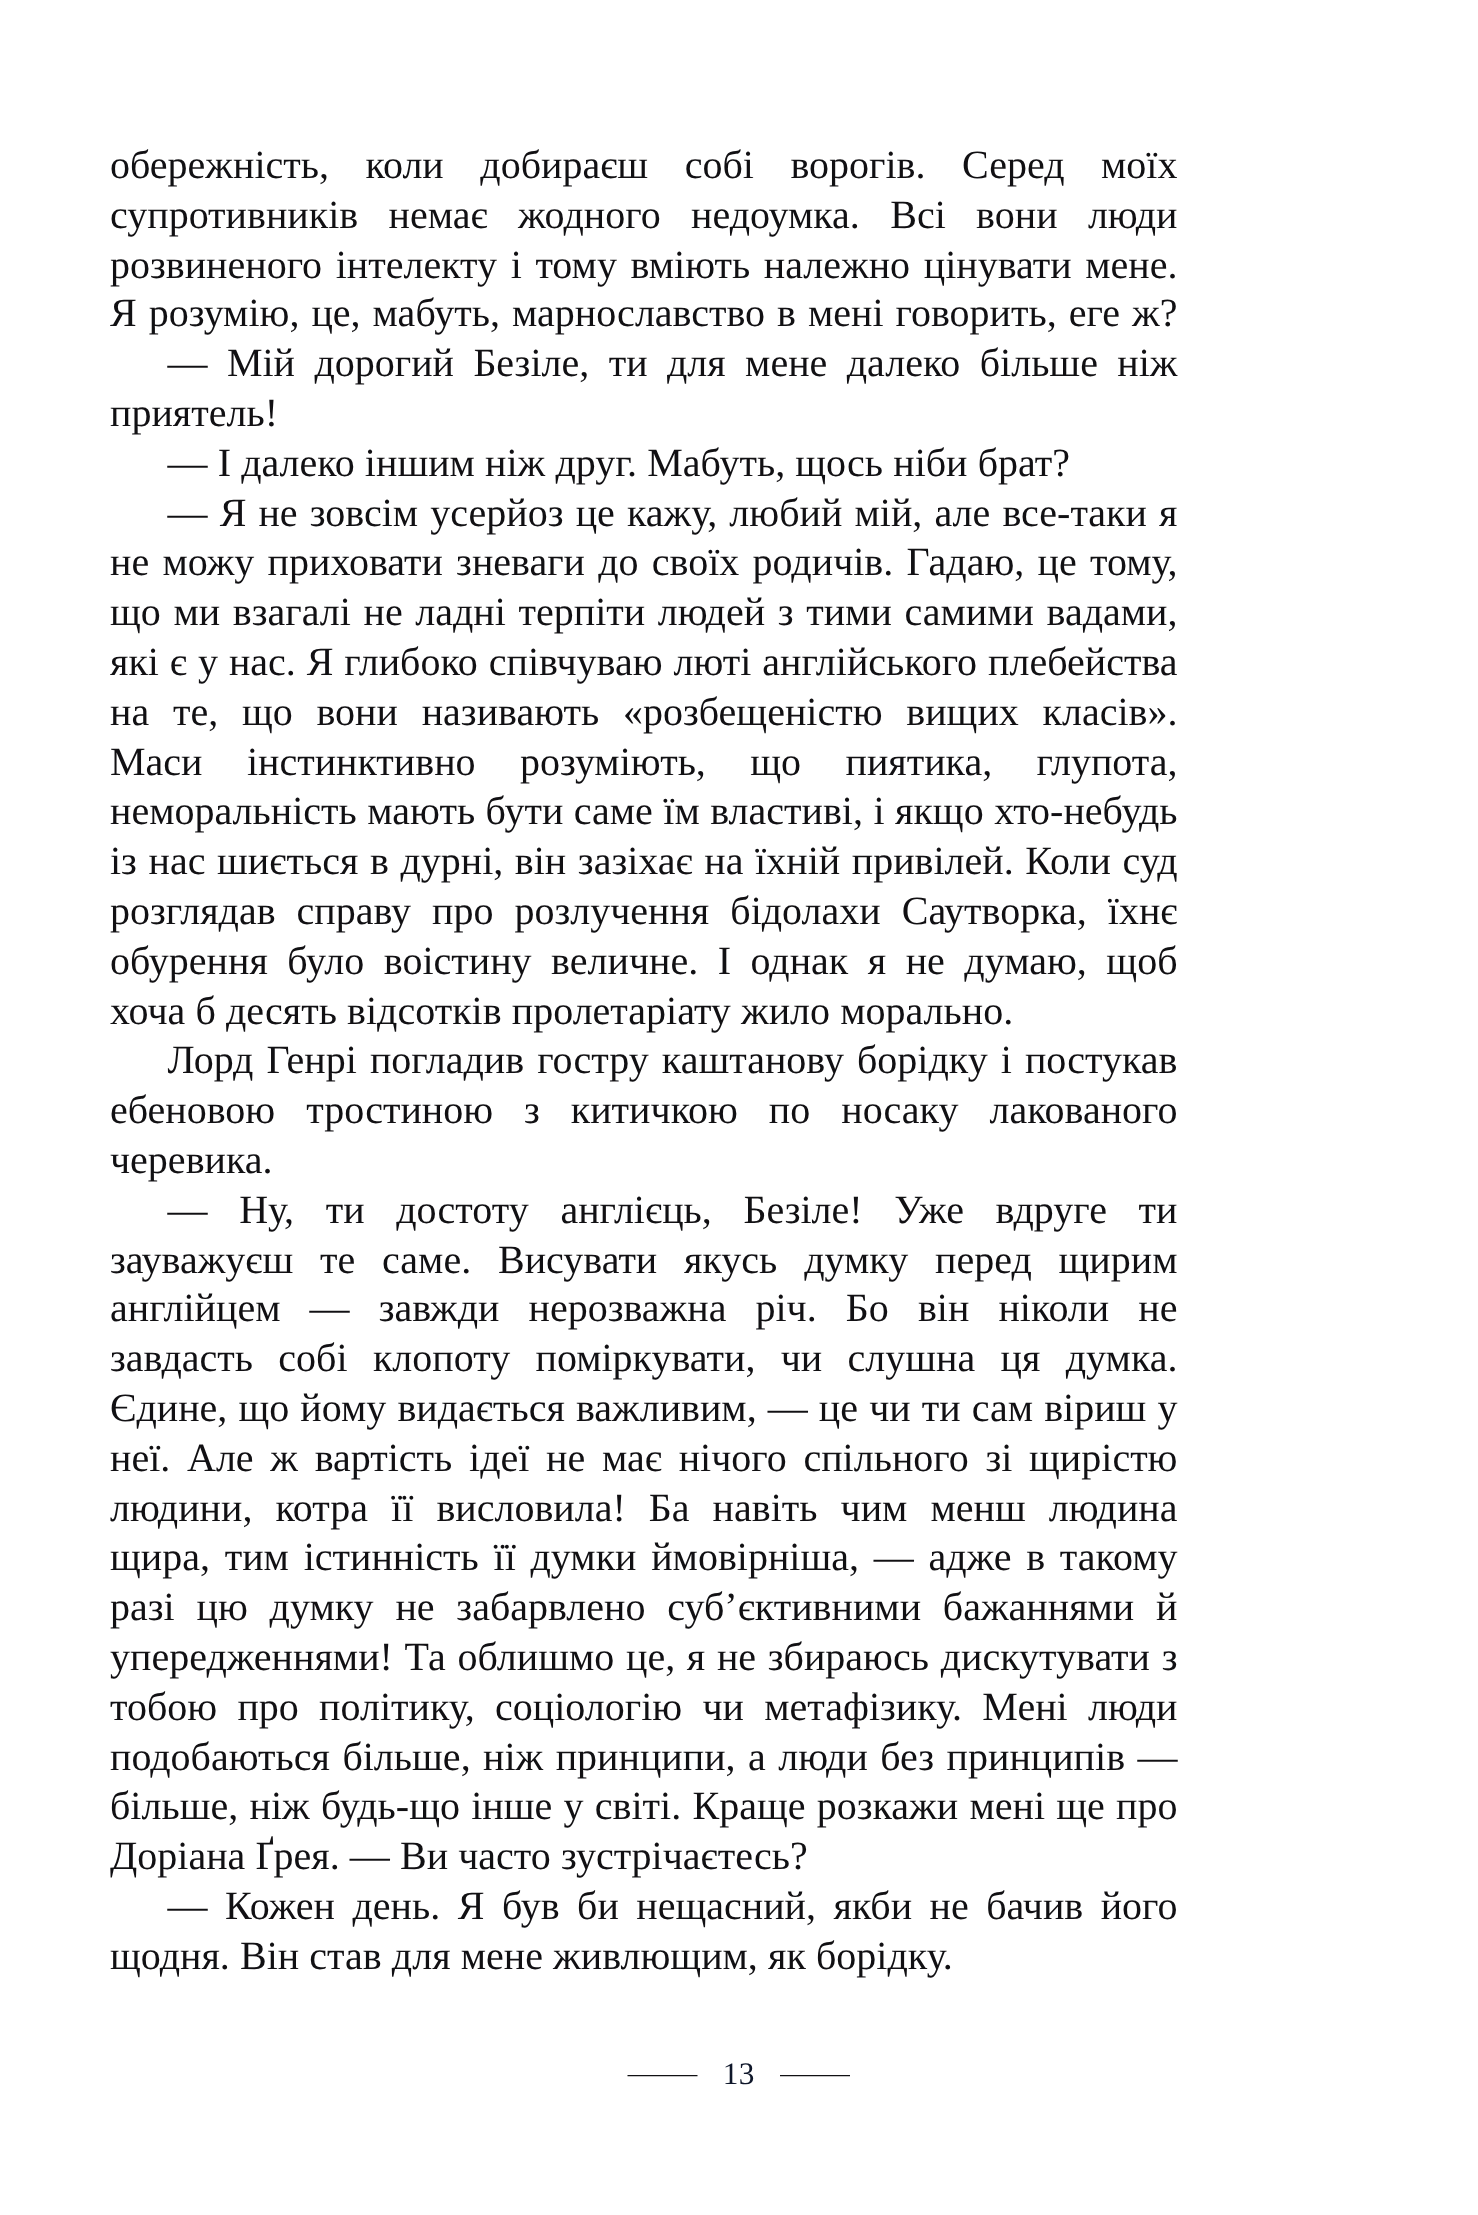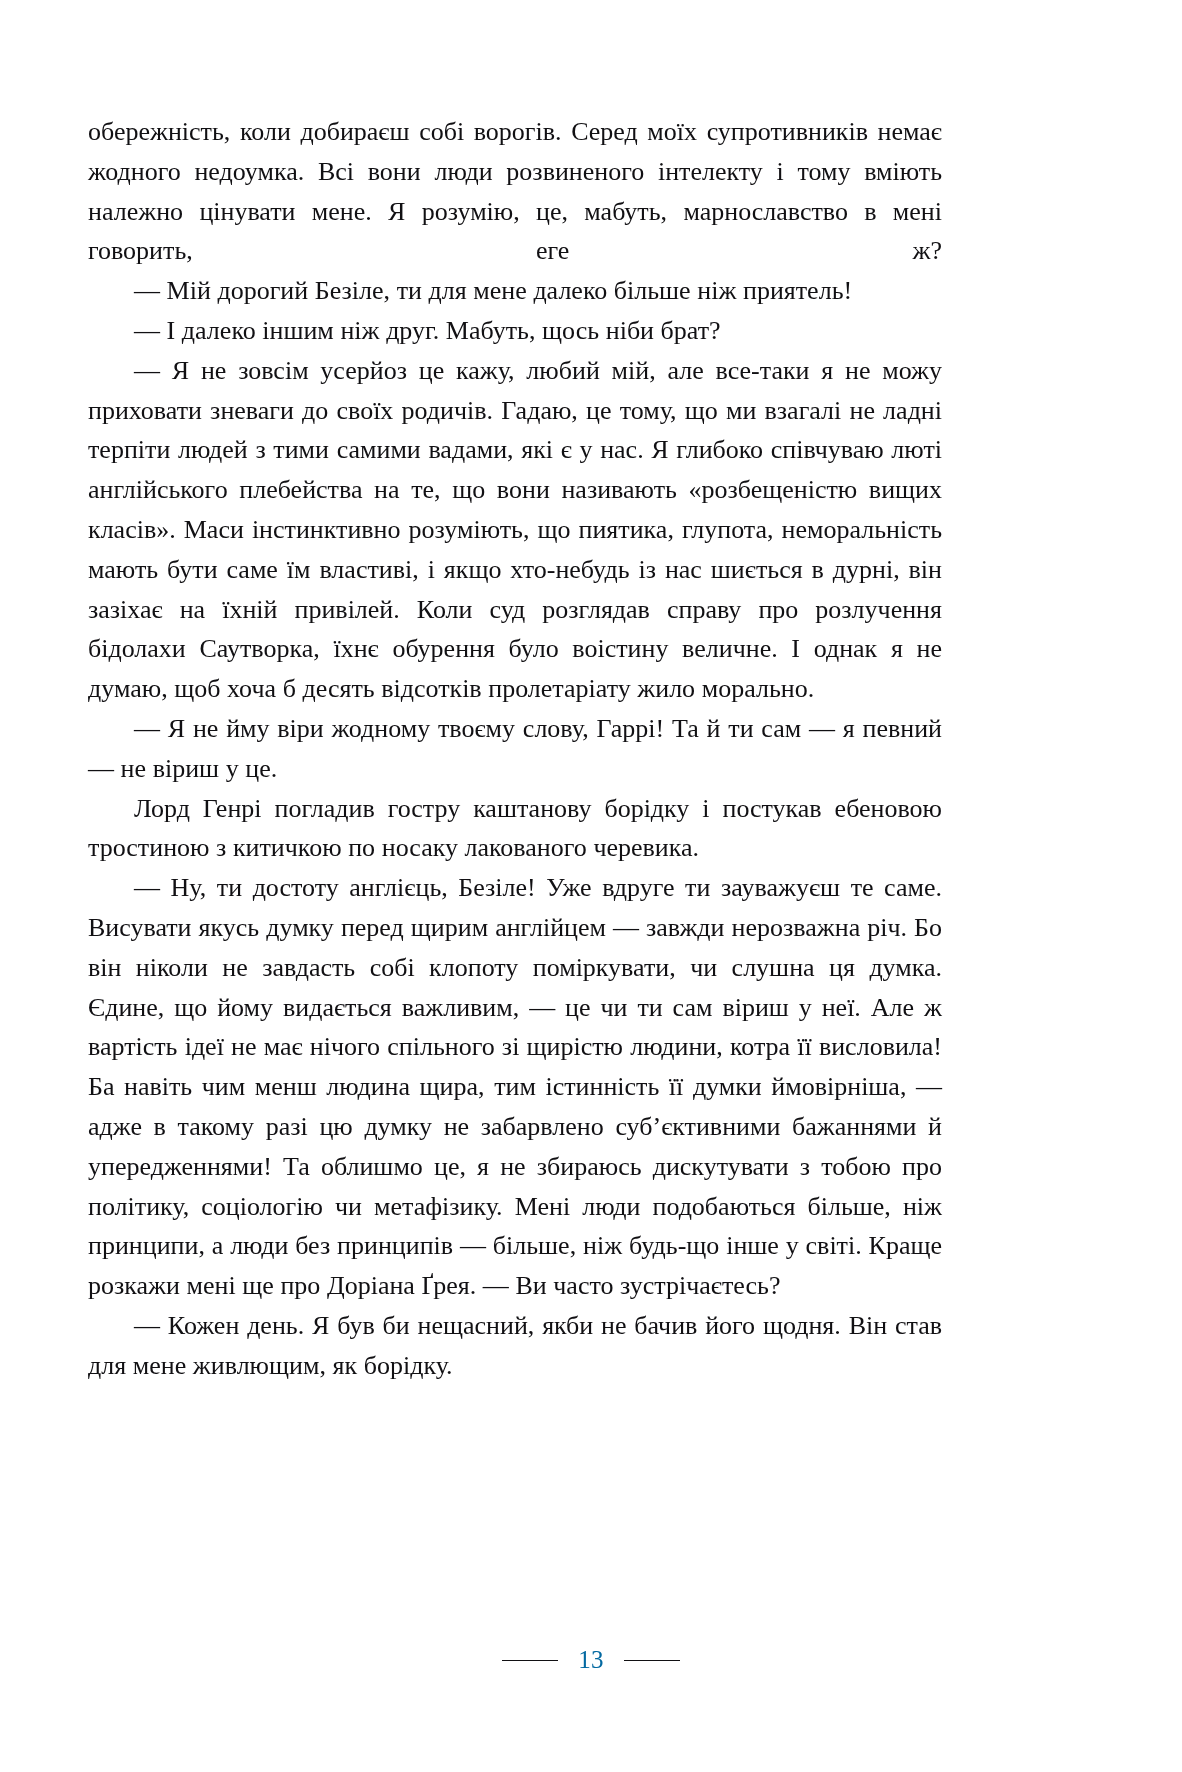--- a/index.html
+++ b/index.html
@@ -15,21 +15,21 @@
     margin: 0 auto;
     overflow: hidden;
     box-sizing: border-box;
   }
   .text-block {
     position: absolute;
     left: 88px;
     top: 112px;
     width: 854px;
     font-family: "Liberation Serif", "DejaVu Serif", serif;
-    font-size: 26px;
+    font-size: 32px;
     line-height: 39.8px;
     color: #111013;
     text-align: justify;
     text-justify: inter-word;
     -webkit-hyphens: none;
     hyphens: none;
     word-spacing: 0.004em;
   }
   .para {
     margin: 0;
@@ -46,21 +46,21 @@
     position: absolute;
     left: 0;
     top: 1646px;
     width: 1182px;
     display: flex;
     align-items: center;
     justify-content: center;
     gap: 20px;
     font-family: "Liberation Serif", "DejaVu Serif", serif;
     font-size: 25px;
-    color: #0369a1;
+    color: #0f172a;
   }
   .footer-rule {
     display: block;
     width: 56px;
     height: 1px;
     background: #111013;
   }
   .footer-number {
     min-width: 26px;
     text-align: center;
@@ -70,21 +70,20 @@
 </head>
 <body>
 
 <div class="page">
 
   <div class="text-block">
     <p class="para last-line-full">обережність, коли добираєш собі ворогів. Серед моїх супротивників немає жодного недоумка. Всі вони люди розвиненого інтелекту і тому вміють належно цінувати мене. Я розумію, це, мабуть, марнославство в мені говорить, еге ж?</p>
     <p class="para indent">— Мій дорогий Безіле, ти для мене далеко більше ніж приятель!</p>
     <p class="para indent">— І далеко іншим ніж друг. Мабуть, щось ніби брат?</p>
     <p class="para indent">— Я не зовсім усерйоз це кажу, любий мій, але все-таки я не можу приховати зневаги до своїх родичів. Гадаю, це тому, що ми взагалі не ладні терпіти людей з тими самими вадами, які є у нас. Я глибоко співчуваю люті англійського плебейства на те, що вони називають «розбещеністю вищих класів». Маси інстинктивно розуміють, що пиятика, глупота, неморальність мають бути саме їм властиві, і якщо хто-небудь із нас шиється в дурні, він зазіхає на їхній привілей. Коли суд розглядав справу про розлучення бідолахи Саутворка, їхнє обурення було воістину величне. І однак я не думаю, щоб хоча б десять відсотків пролетаріату жило морально.</p>
-    <p class="para indent">— Я не йму віри жодному твоєму слову, Гаррі! Та й ти сам — я певний — не віриш у це.</p>
     <p class="para indent">Лорд Генрі погладив гостру каштанову борідку і постукав ебеновою тростиною з китичкою по носаку лакованого черевика.</p>
     <p class="para indent">— Ну, ти достоту англієць, Безіле! Уже вдруге ти зауважуєш те саме. Висувати якусь думку перед щирим англійцем — завжди нерозважна річ. Бо він ніколи не завдасть собі клопоту поміркувати, чи слушна ця думка. Єдине, що йому видається важливим, — це чи ти сам віриш у неї. Але ж вартість ідеї не має нічого спільного зі щирістю людини, котра її висловила! Ба навіть чим менш людина щира, тим істинність її думки ймовірніша, — адже в такому разі цю думку не забарвлено суб’єктивними бажаннями й упередженнями! Та облишмо це, я не збираюсь дискутувати з тобою про політику, соціологію чи метафізику. Мені люди подобаються більше, ніж принципи, а люди без принципів — більше, ніж будь-що інше у світі. Краще розкажи мені ще про Доріана Ґрея. — Ви часто зустрічаєтесь?</p>
     <p class="para indent">— Кожен день. Я був би нещасний, якби не бачив його щодня. Він став для мене живлющим, як борідку.</p>
   </div>
 
   <div class="footer">
     <span class="footer-rule"></span>
     <span class="footer-number">13</span>
     <span class="footer-rule"></span>
   </div>

